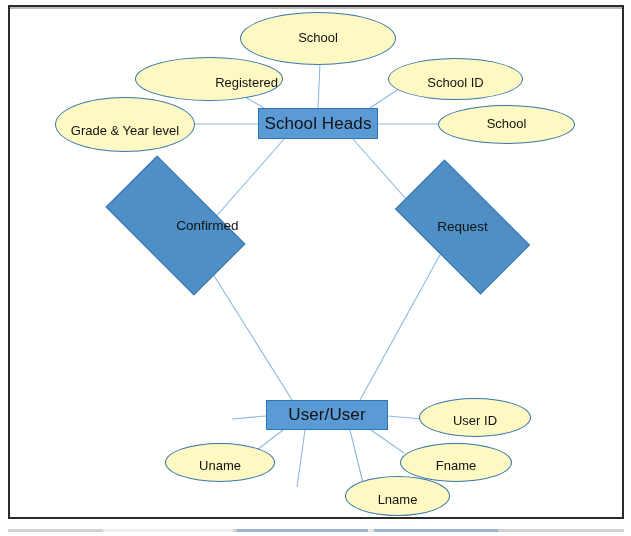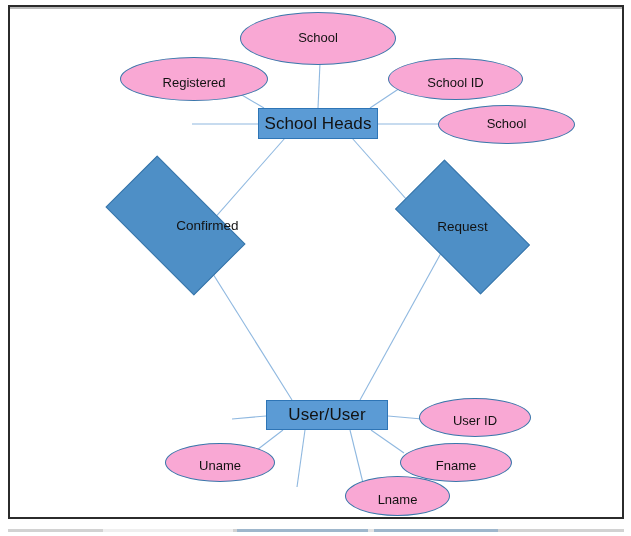--- a/index.html
+++ b/index.html
@@ -42,21 +42,21 @@
     align-items:center;
     justify-content:center;
     color:#121212;
     text-align:center;
     overflow:hidden;
     line-height:1.12;
   }
 
   .ellipse{
     border-radius:50%;
-    background:#f9a8d4;
+    background:#fef9c3;
     border:1.3px solid #3a77ab;
     font-size:13px;
   }
   .ellipse .lbl{
     display:block;
     width:100%;
     padding:0 4px;
     box-sizing:border-box;
   }
 
@@ -127,28 +127,31 @@
       <line x1="371" y1="430" x2="404" y2="453"></line>
       <line x1="305" y1="430" x2="297" y2="487"></line>
       <line x1="350" y1="430" x2="364" y2="487"></line>
     </g>
   </svg>
 
   <div class="node ellipse" style="left:240px;top:12px;width:156px;height:53px;">
     <span class="lbl">School</span>
   </div>
 
-  <div class="node ellipse clip-mid" style="left:120px;top:57px;width:148px;height:44px;">
+  <div class="node ellipse clip-mid" style="left:135px;top:57px;width:148px;height:44px;text-align:right;">
     <span class="lbl">Registered</span>
   </div>
 
   <div class="node ellipse clip-mid" style="left:388px;top:58px;width:135px;height:42px;">
     <span class="lbl">School ID</span>
   </div>
 
+  <div class="node ellipse clip-low" style="left:55px;top:97px;width:140px;height:55px;">
+    <span class="lbl">Grade &amp; Year level</span>
+  </div>
 
   <div class="node ellipse" style="left:438px;top:105px;width:137px;height:39px;">
     <span class="lbl">School</span>
   </div>
 
   <div class="node rect" style="left:258px;top:108px;width:120px;height:31px;">
     <span class="lbl">School Heads</span>
   </div>
 
   <div class="diamond-wrap" style="left:113px;top:189px;width:125px;height:73px;">

